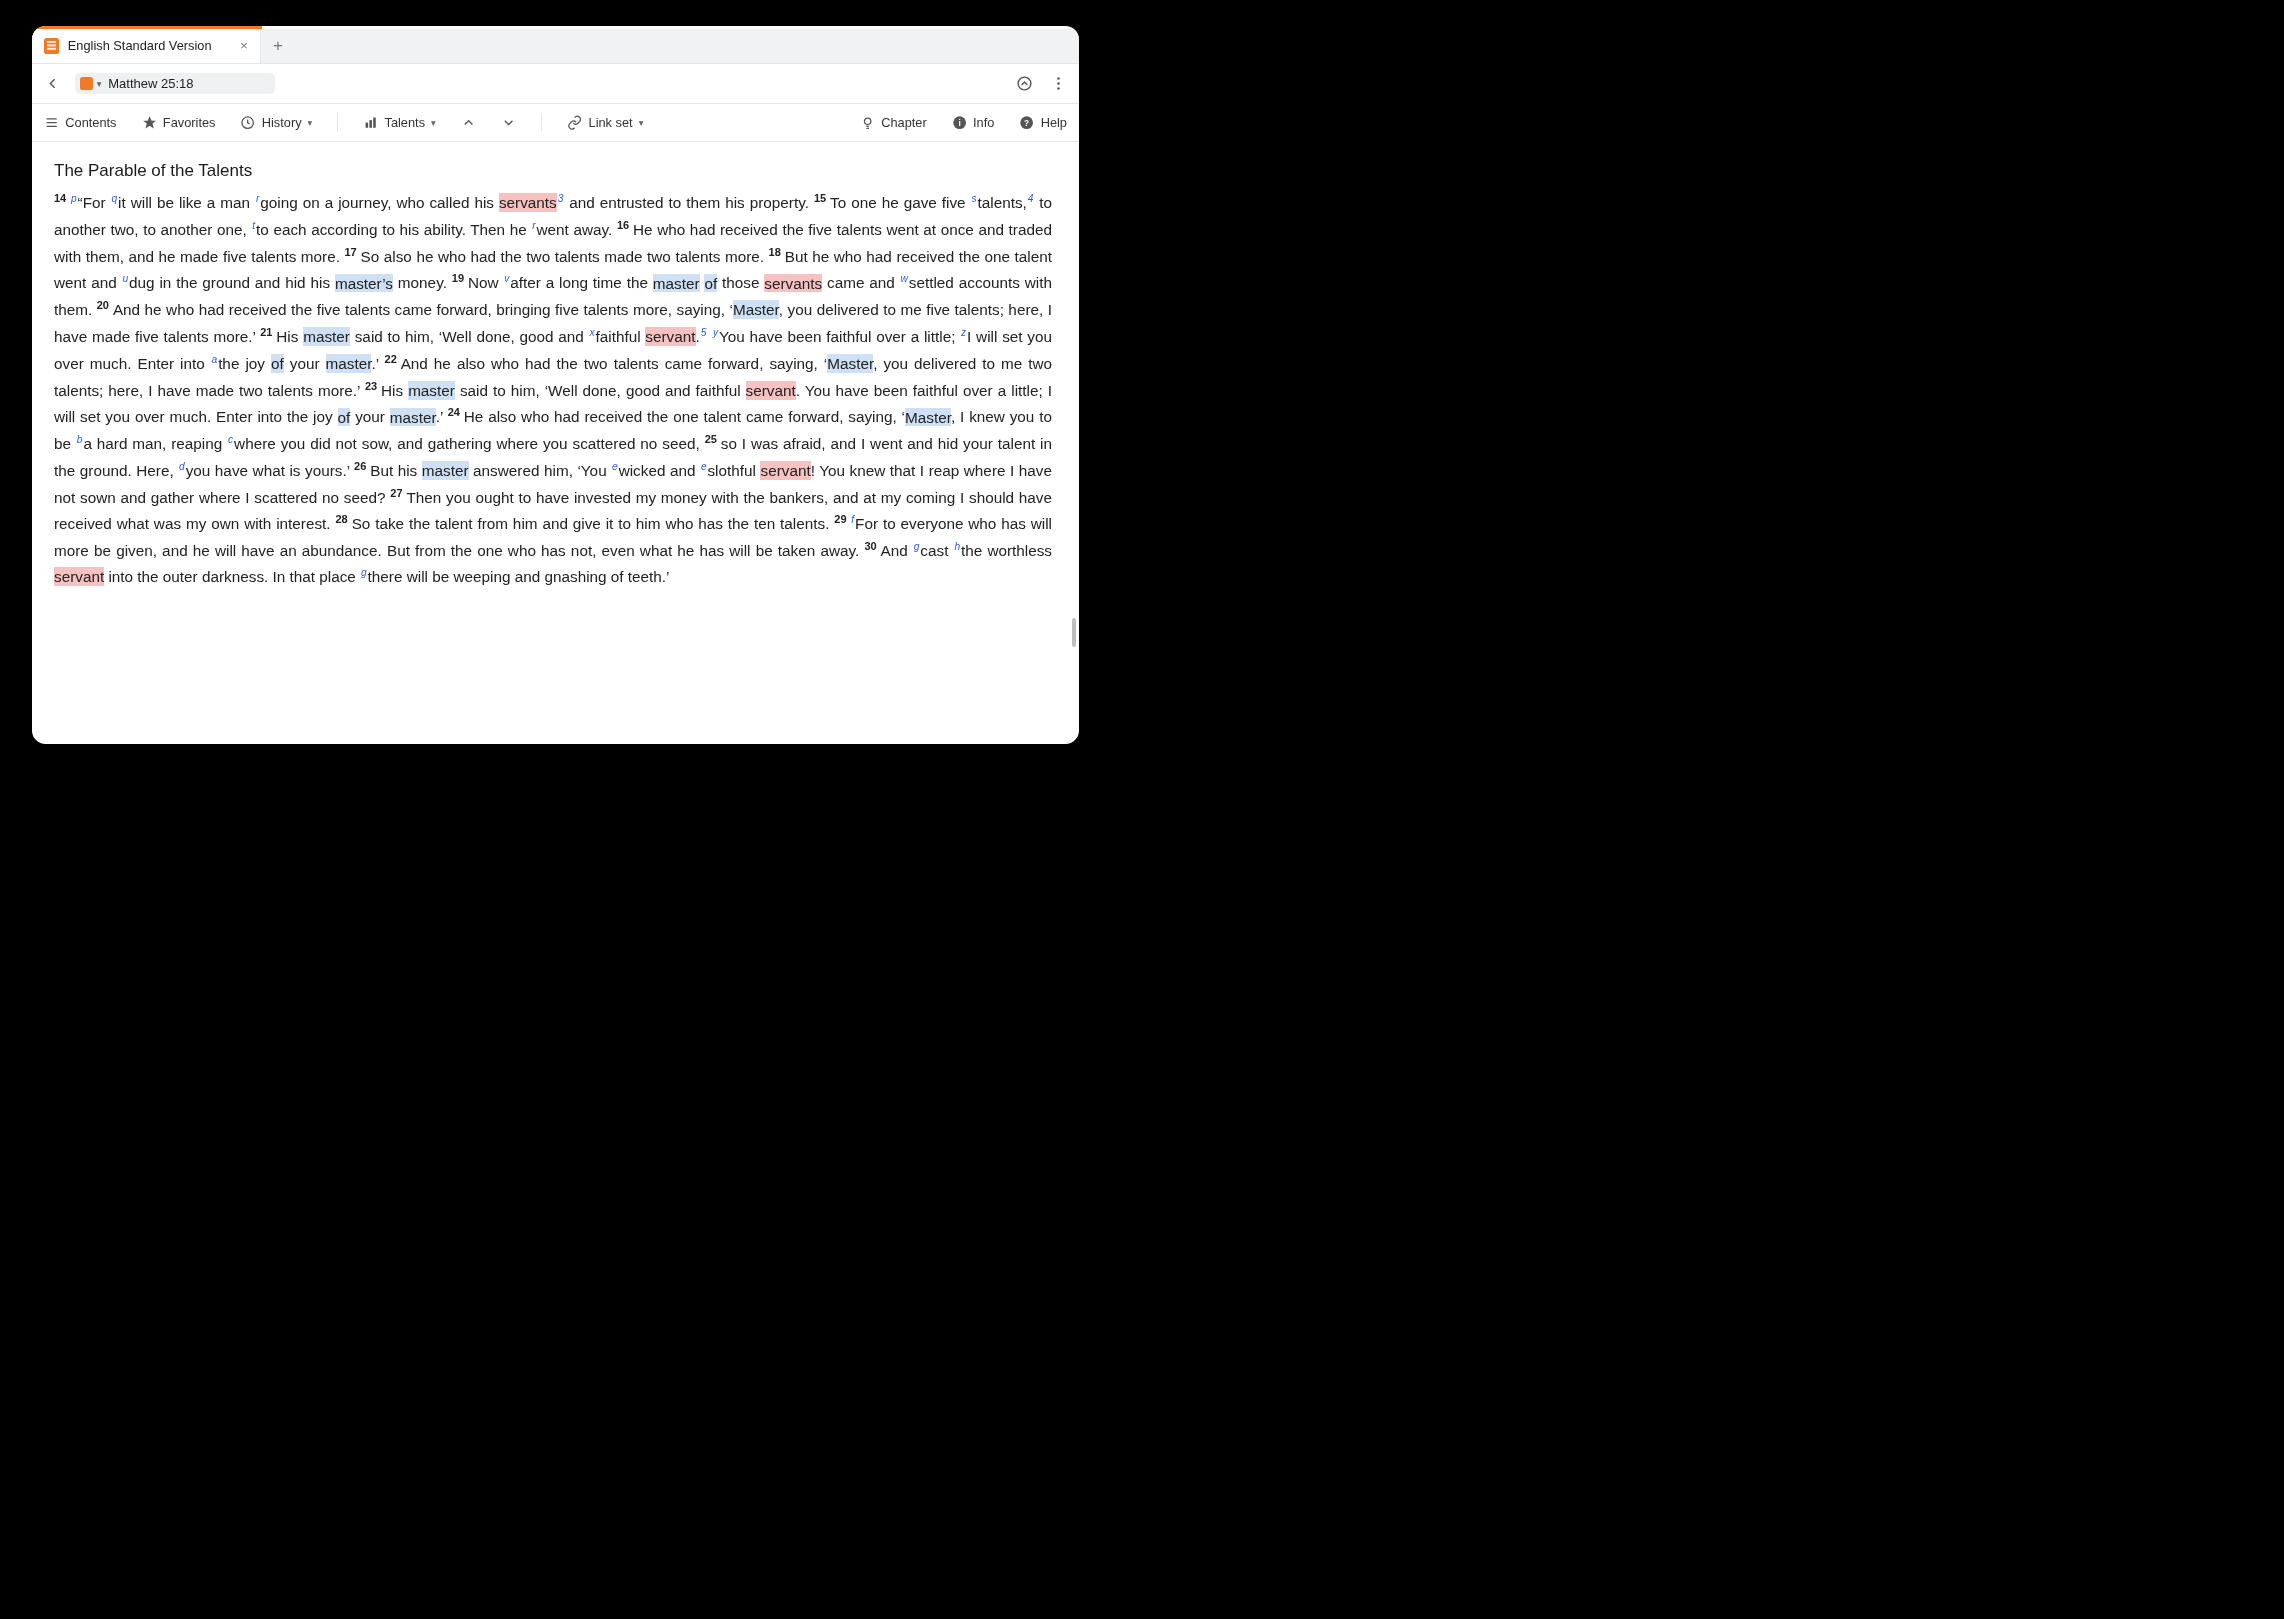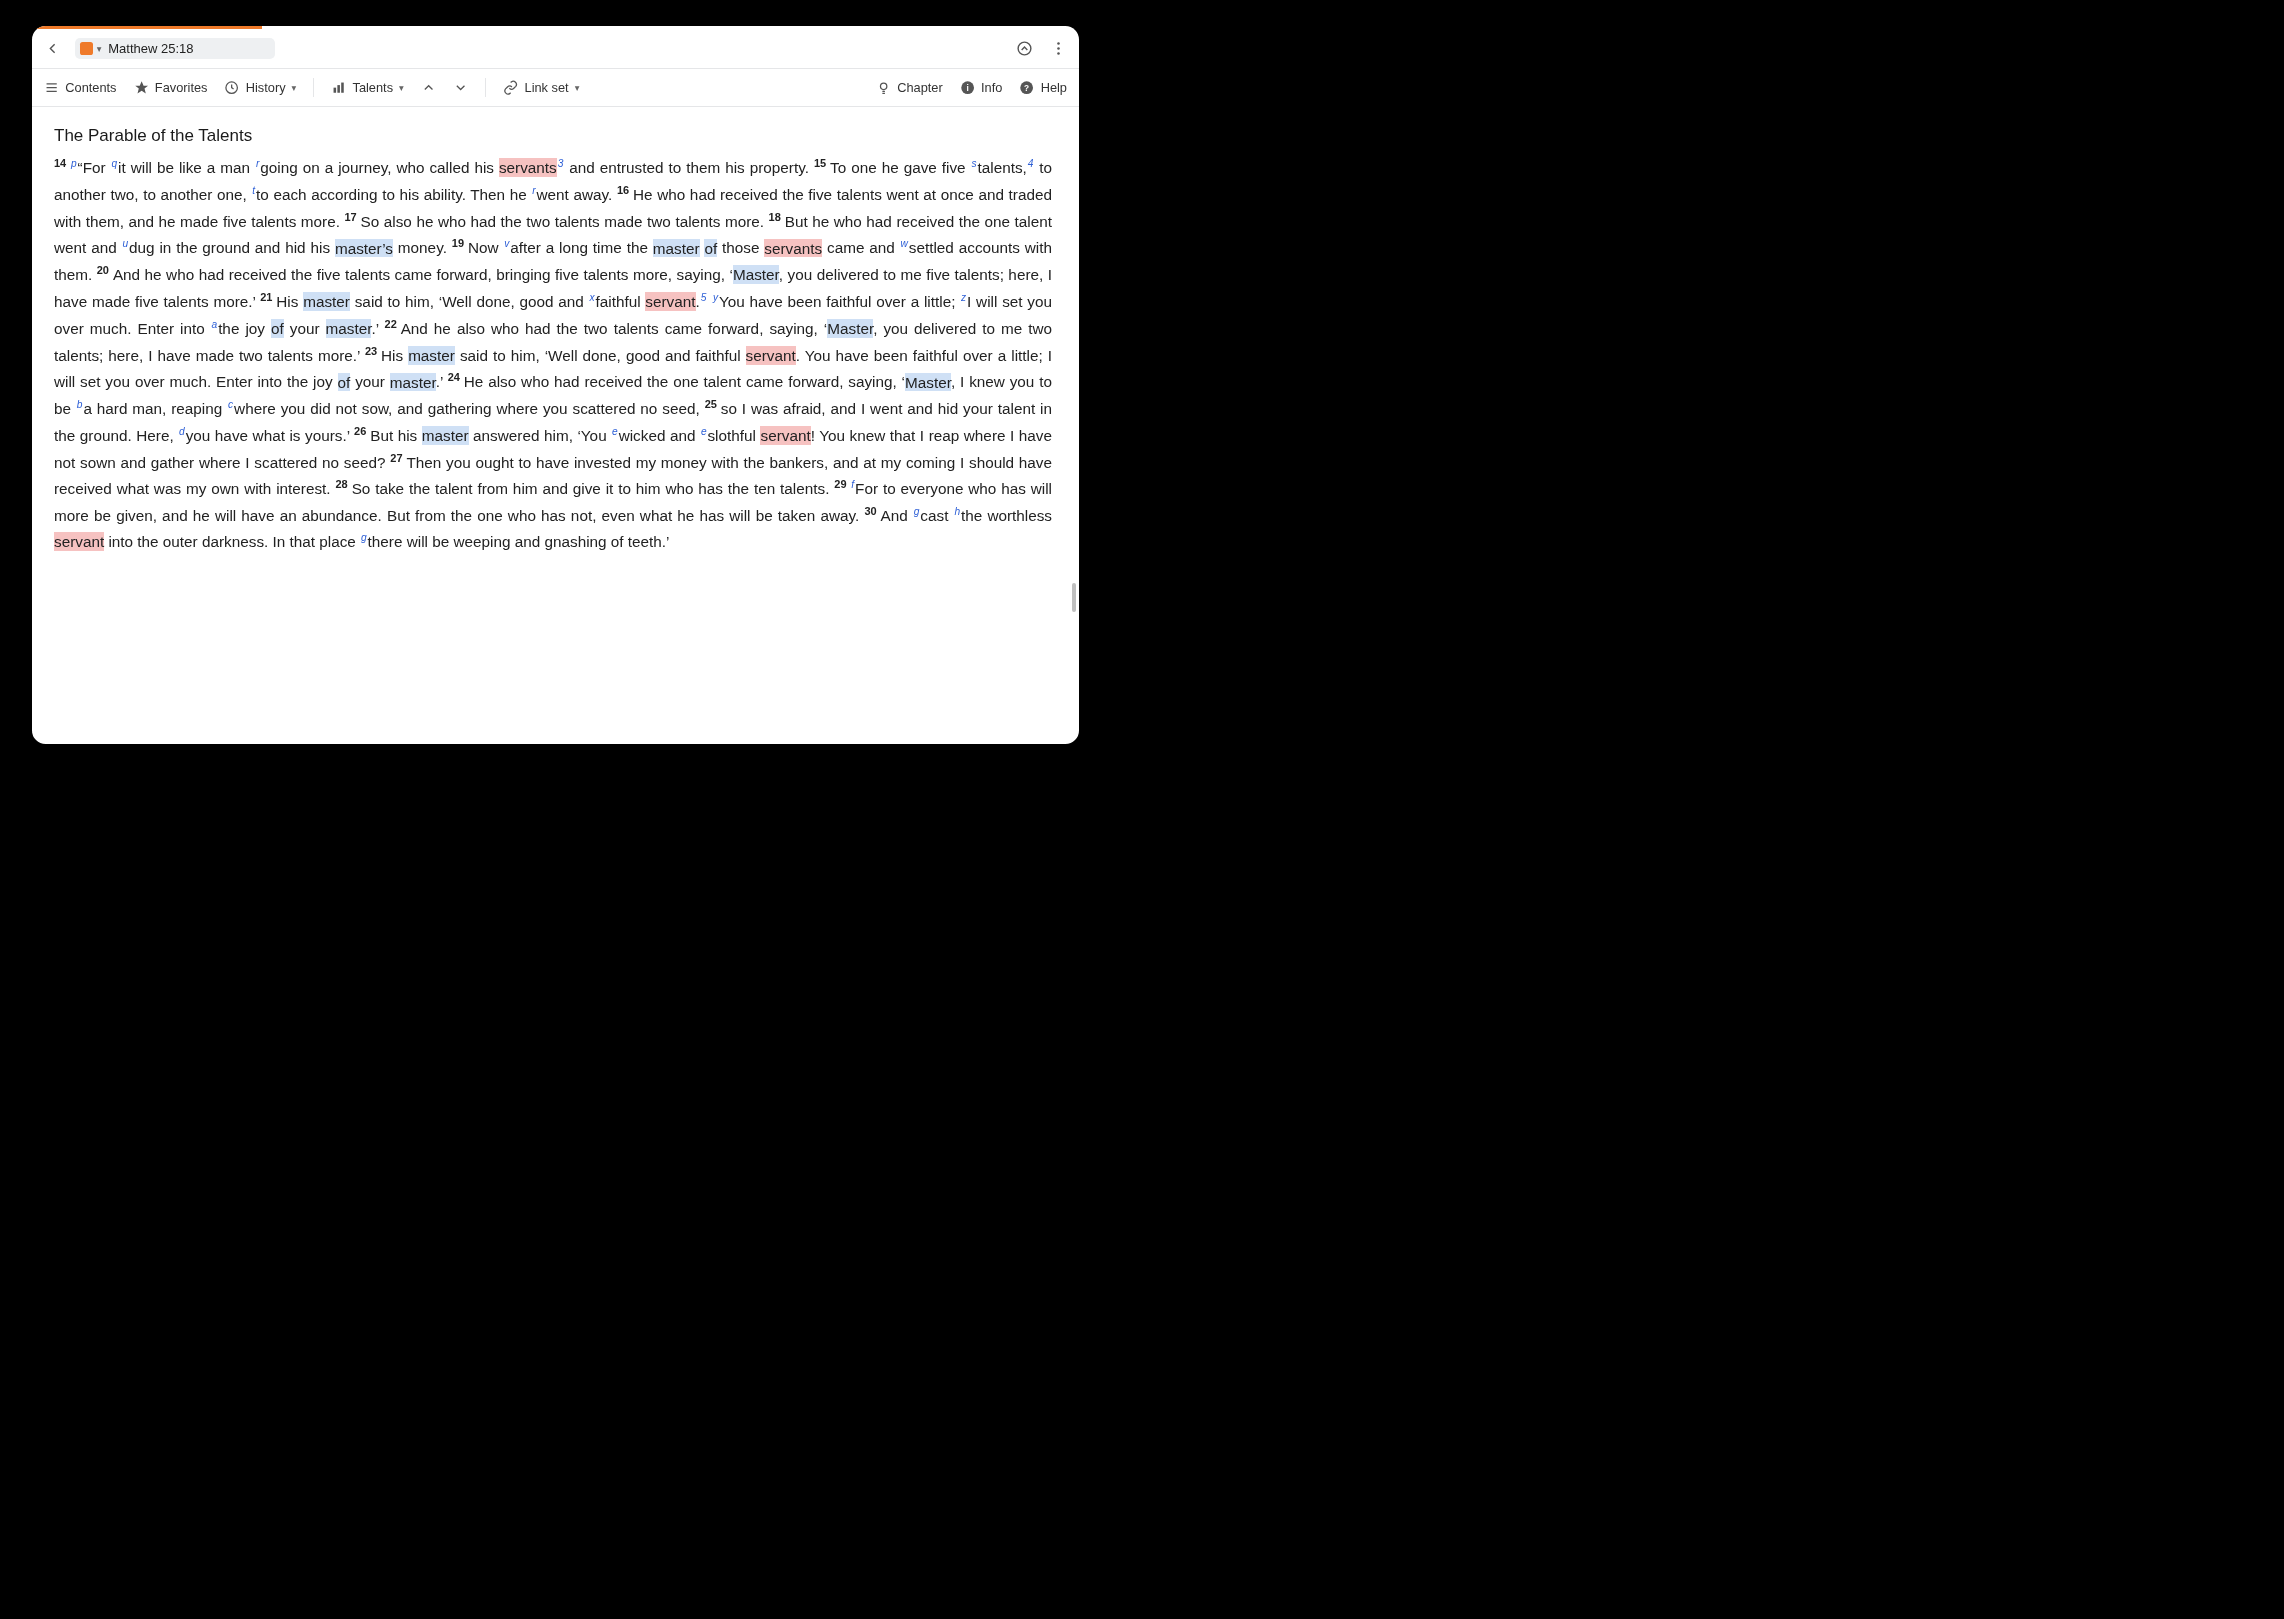--- a/index.html
+++ b/index.html
@@ -57,21 +57,21 @@
   .locbox .dd{color:#666;font-size:9.4px;}
   .locbox .ref{font-size:13px;color:#222;}
   .menubar{display:flex;align-items:stretch;gap:0;margin-left:12px;height:100%;}
   .menuitem{display:flex;align-items:center;padding:0 10.2px;color:#333;font-size:12.8px;cursor:pointer;position:relative;}
   .menuitem.active{color:var(--accent);font-weight:500;}
   .menuitem.active::after{content:"";position:absolute;left:6.8px;right:6.8px;bottom:-0.9px;height:2.6px;background:var(--accent-under);border-radius:1.7px;}
   .row2 .spacer{flex:1;}
   .iconbtn{display:flex;align-items:center;justify-content:center;width:24px;height:24px;color:#555;cursor:pointer;border-radius:5.1px;}
   .iconbtn svg{width:17px;height:17px;}
   
-  .row3{display:flex;align-items:center;height:37px;padding:0 12px;gap:17px;border-bottom:0.9px solid var(--border);font-size:12.8px;color:#333;}
+  .row3{display:flex;align-items:center;height:37px;padding:0 12px;gap:25px;border-bottom:0.9px solid var(--border);font-size:12.8px;color:#333;}
   .tool{display:flex;align-items:center;gap:6px;cursor:pointer;color:#333;}
   .tool .dd{color:#666;font-size:9.4px;}
   .tool svg{width:15.3px;height:15.3px;color:#555;}
   .vsep{width:0.9px;height:18.7px;background:var(--border);}
   .row3 .spacer{flex:1;}
   
   .content{flex:1;overflow-y:auto;padding:18.7px 27px 25.5px 22px;position:relative;}
   .content::-webkit-scrollbar{width:8.5px;}
   .content::-webkit-scrollbar-thumb{background:#c9c9c9;border-radius:4.3px;}
   h3.section{font-size:17px;margin:0 0 8.5px 0;font-weight:400;}
@@ -88,20 +88,28 @@
   
   .scroll-ind{position:absolute;right:2.6px;top:476px;width:4.3px;height:29px;background:#bfbfbf;border-radius:2.6px;}
 </style>
 </head>
 <body>
 
 <div class="stage">
   <div class="window">
     <div class="loading-strip"></div>
 
+    <div class="tabstrip">
+      <div class="tab">
+        <span class="book-icon"></span>
+        <span class="title">English Standard Version</span>
+        <span class="close">×</span>
+      </div>
+      <div class="newtab">+</div>
+    </div>
 
     <div class="row2">
       <div class="navback iconbtn">
         <svg viewBox="0 0 24 24" fill="none" stroke="currentColor" stroke-width="2">
             <polyline points="15 18 9 12 15 6"></polyline>
           </svg>
       </div>
       <div class="locbox">
         <span class="book-chip">
           <span class="book-icon-sm"></span>

